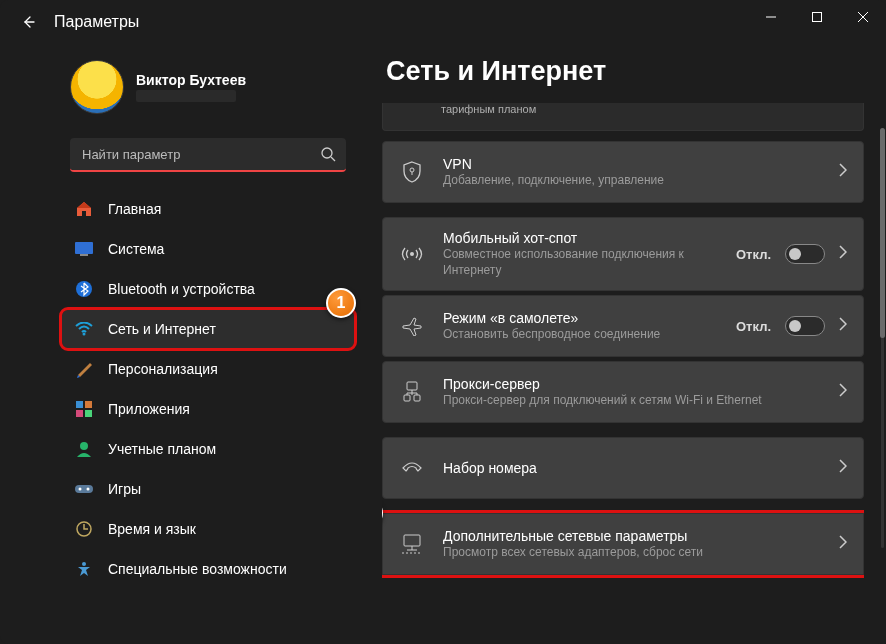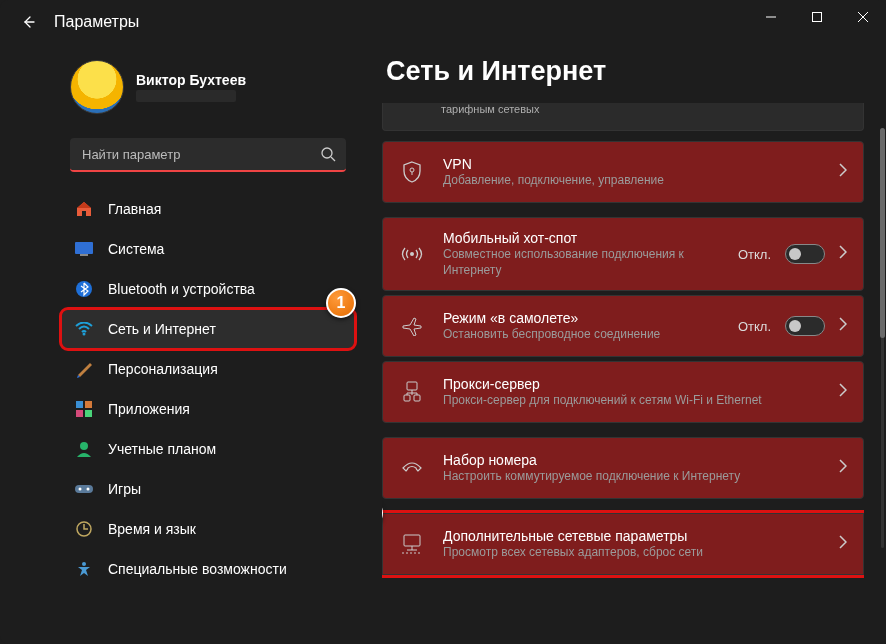--- a/index.html
+++ b/index.html
@@ -37,27 +37,27 @@
   .callout { position: absolute; width: 30px; height: 30px; border-radius: 50%; background: radial-gradient(circle at 35% 30%, #ff9a3a, #e56c00); border: 2px solid #fff; display: flex; align-items: center; justify-content: center; font-weight: 700; font-size: 16px; color: #fff; z-index: 10; box-shadow: 0 2px 4px rgba(0,0,0,.5); }
 
   
   .main { flex: 1; padding: 8px 22px 0 18px; overflow: hidden; position: relative; }
   .page-title { font-size: 27px; font-weight: 600; margin: 4px 0 16px 4px; }
   .content { height: calc(100% - 60px); overflow: hidden; position: relative; }
 
   .tile-partial { background: #2b2b2b; border-radius: 0 0 4px 4px; height: 28px; margin-bottom: 10px; border: 1px solid #333; border-top: none; padding-left: 58px; display:flex; align-items:flex-start; }
   .tile-partial span { font-size: 11px; color: #aeaeae; }
 
-  .tile { background: #7f1d1d; border: 1px solid #333; border-radius: 4px; display: flex; align-items: center; padding: 12px 16px 12px 16px; margin-bottom: 4px; min-height: 62px; cursor: pointer; position: relative; }
+  .tile { background: #404040; border: 1px solid #333; border-radius: 4px; display: flex; align-items: center; padding: 12px 16px 12px 16px; margin-bottom: 4px; min-height: 62px; cursor: pointer; position: relative; }
   .tile .ic { width: 26px; display: flex; align-items: center; justify-content: center; margin-right: 18px; color: #e0e0e0; flex-shrink:0; }
   .tile-text { flex: 1; display: flex; flex-direction: column; }
   .tile-title { font-size: 14px; color: #fff; }
   .tile-sub { font-size: 12px; color: #9b9b9b; line-height: 1.3; margin-top: 1px; }
   .tile-trail { display: flex; align-items: center; gap: 14px; }
-  .trail-text { font-size: 13px; color: #dcdcdc; }
+  .trail-text { font-size: 13px; color: #dcdcdc; font-weight: bold; }
   .chevron { color: #ccc; }
 
   .toggle { width: 40px; height: 20px; border-radius: 10px; border: 1px solid #888; background: #2b2b2b; position: relative; }
   .toggle::after { content: ""; position: absolute; left: 3px; top: 3px; width: 12px; height: 12px; border-radius: 50%; background: #c8c8c8; }
 
   .group-gap { height: 10px; }
 
   .tile.highlight { outline: 3px solid #d11; border-radius: 0; }
 
   .vscroll { position: absolute; right: 2px; top: 84px; width: 3px; height: 420px; background: #333; border-radius: 2px; }
@@ -212,21 +212,21 @@
           <span>Специальные возможности</span>
         </div>
       </div>
     </div>
 
     <div class="main">
       <div class="page-title">Сеть и Интернет</div>
 
       <div class="content">
         <div class="tile-partial">
-          <span>тарифным сетевых</span>
+          <span>тарифным планом</span>
         </div>
 
         <div class="tile">
           <span class="ic">
               <svg width="20" height="22" viewBox="0 0 20 22">
                 <path d="M10 1 L18 4 V10 Q18 18 10 21 Q2 18 2 10 V4 Z" stroke="#ccc" stroke-width="1.3" fill="none"></path>
                 <circle cx="10" cy="9" r="2" stroke="#ccc" fill="none"></circle>
                 <path d="M10 11 V14" stroke="#ccc"></path>
               </svg>
             </span>
@@ -307,21 +307,20 @@
         <div class="group-gap"></div>
 
         <div class="tile">
           <span class="ic">
               <svg width="22" height="16" viewBox="0 0 22 16">
                 <path d="M2 8 Q11 -2 20 8 L17 11 Q15 9 15 8 Q11 5 7 8 Q7 9 5 11 Z" stroke="#ccc" stroke-width="1.2" fill="none"></path>
               </svg>
             </span>
           <div class="tile-text">
             <span class="tile-title">Набор номера</span>
-            <span class="tile-sub">Настроить коммутируемое подключение к Интернету</span>
           </div>
           <div class="tile-trail">
               <span class="chevron"><svg width="8" height="14" viewBox="0 0 8 14">
                   <path d="M1 1 L7 7 L1 13" stroke="#ccc" stroke-width="1.5" fill="none"></path>
                 </svg></span>
             </div>
         </div>
 
         <div class="group-gap"></div>
 

